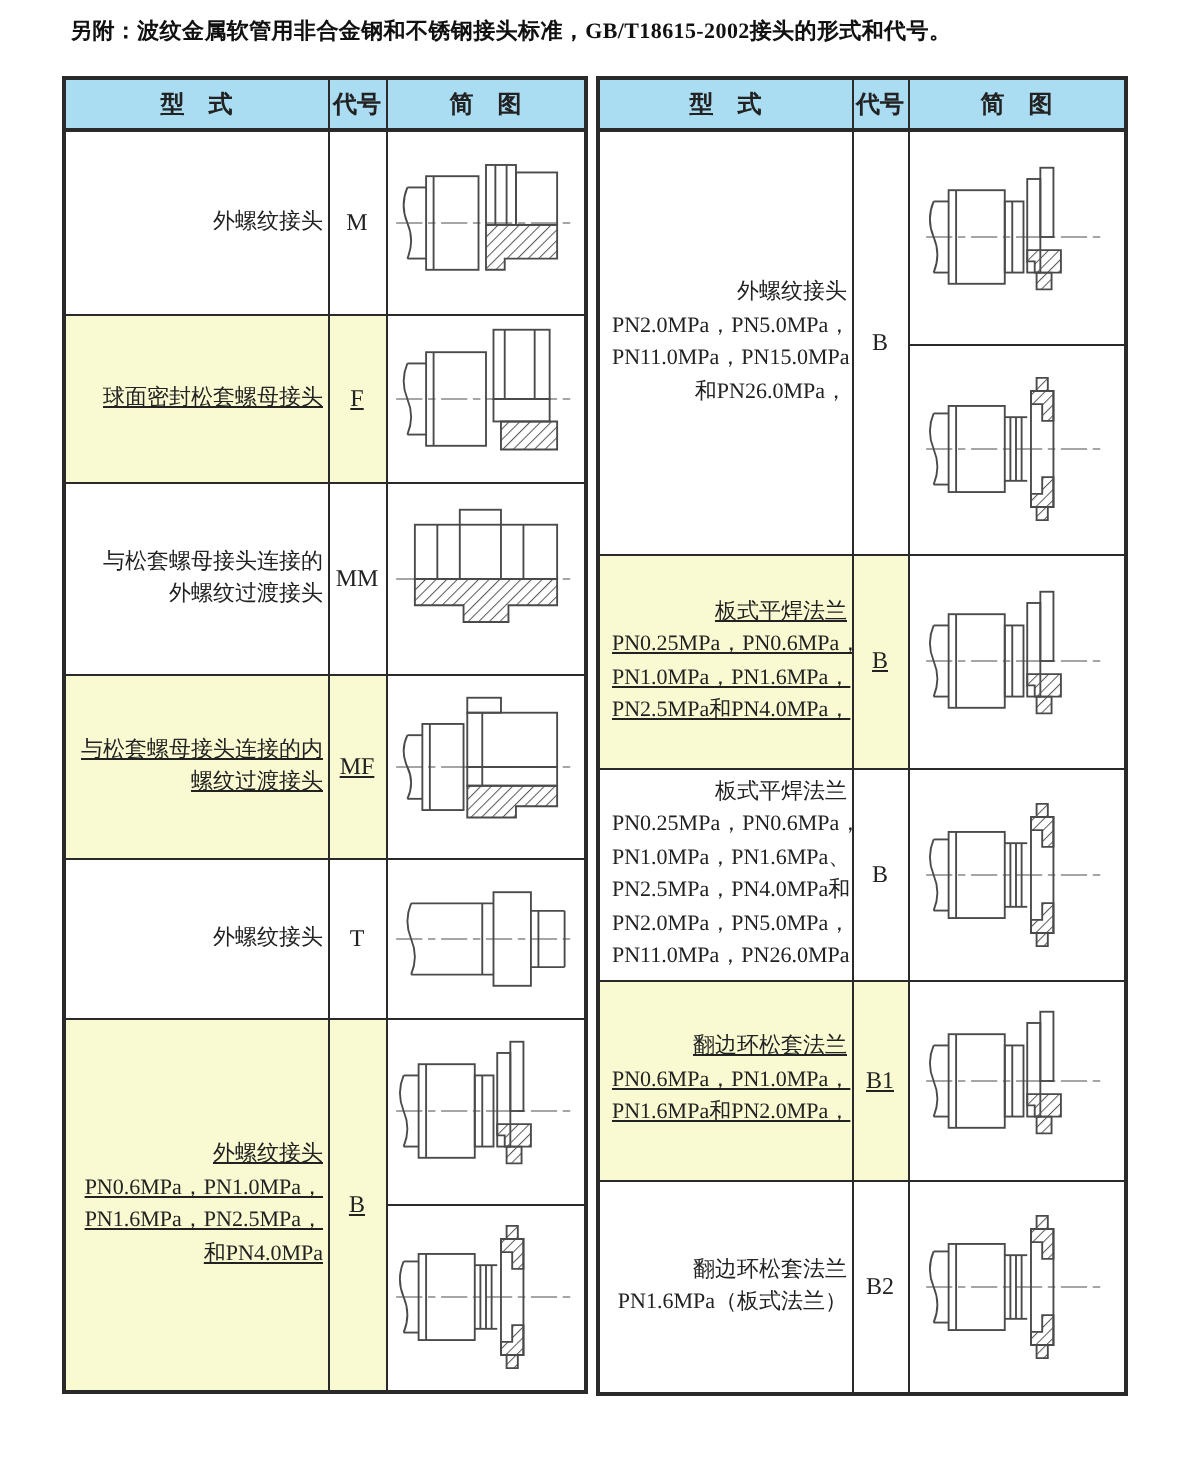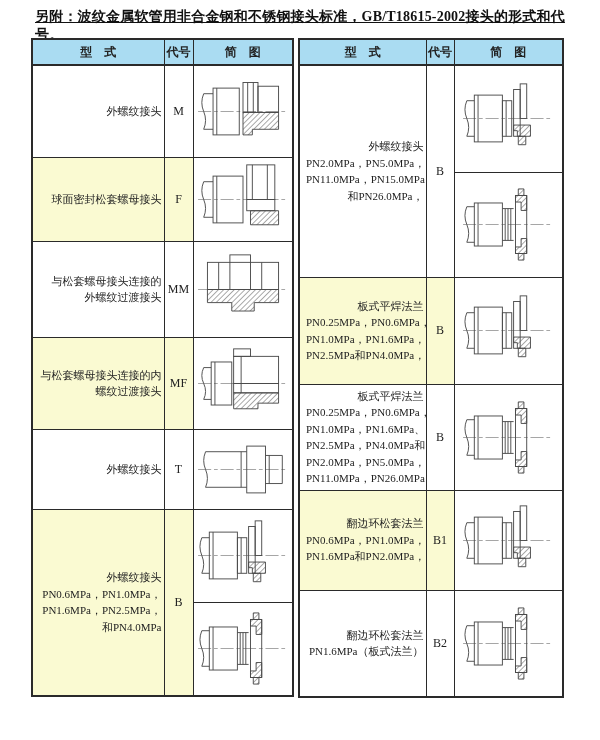--- a/index.html
+++ b/index.html
@@ -3,42 +3,42 @@
 <meta charset="utf-8">
 <style>
   html,body{margin:0;padding:0;}
   body{
     width:600px;height:740px;position:relative;background:#ffffff;
     font-family:"Liberation Serif","DejaVu Serif",serif;
     -webkit-font-smoothing:antialiased;
   }
   .title{
     position:absolute;left:35px;top:8px;width:545px;
-    font-size:14px;font-weight:bold;color:#111;letter-spacing:.2px;text-decoration:underline;
+    font-size:11px;font-weight:bold;color:#111;letter-spacing:.2px;
   }
   table.half{
     position:absolute;top:38px;border-collapse:collapse;table-layout:fixed;
     background:#fff;border:2px solid var(--border);
   }
   table.left{left:31px;width:261px;}
   table.right{left:298px;width:264px;}
   table.left  col.c1{width:132px} table.left  col.c2{width:29px} table.left  col.c3{width:100px}
   table.right col.c1{width:127px} table.right col.c2{width:28px} table.right col.c3{width:109px}
   th,td{border:1px solid var(--border);padding:0;vertical-align:middle;overflow:hidden;}
   th{
     background:var(--header-bg);height:24px;font-size:12px;font-weight:bold;color:#222;
     border-bottom-width:2px;text-align:center;
   }
   td.type{
     font-size:11px;line-height:1.5;color:#222;text-align:right;
     padding:3px 2px 3px 6px;white-space:pre;
   }
   td.code{text-align:center;font-size:12px;color:#222;}
   td.diag{text-align:center;background:#fff;}
-  td.hl{background:var(--hl);}
+  td.hl{background:var(--hl);text-decoration:underline;}
   svg{display:inline-block;vertical-align:middle;}
 </style>
 </head>
 <body>
 
 <svg width="0" height="0" style="position:absolute">
   <defs>
     <pattern id="hatch" width="4" height="4" patternUnits="userSpaceOnUse" patternTransform="rotate(45)">
       <line x1="0" y1="0" x2="0" y2="4" stroke="#5a5a5a" stroke-width="1.1"></line>
     </pattern>

